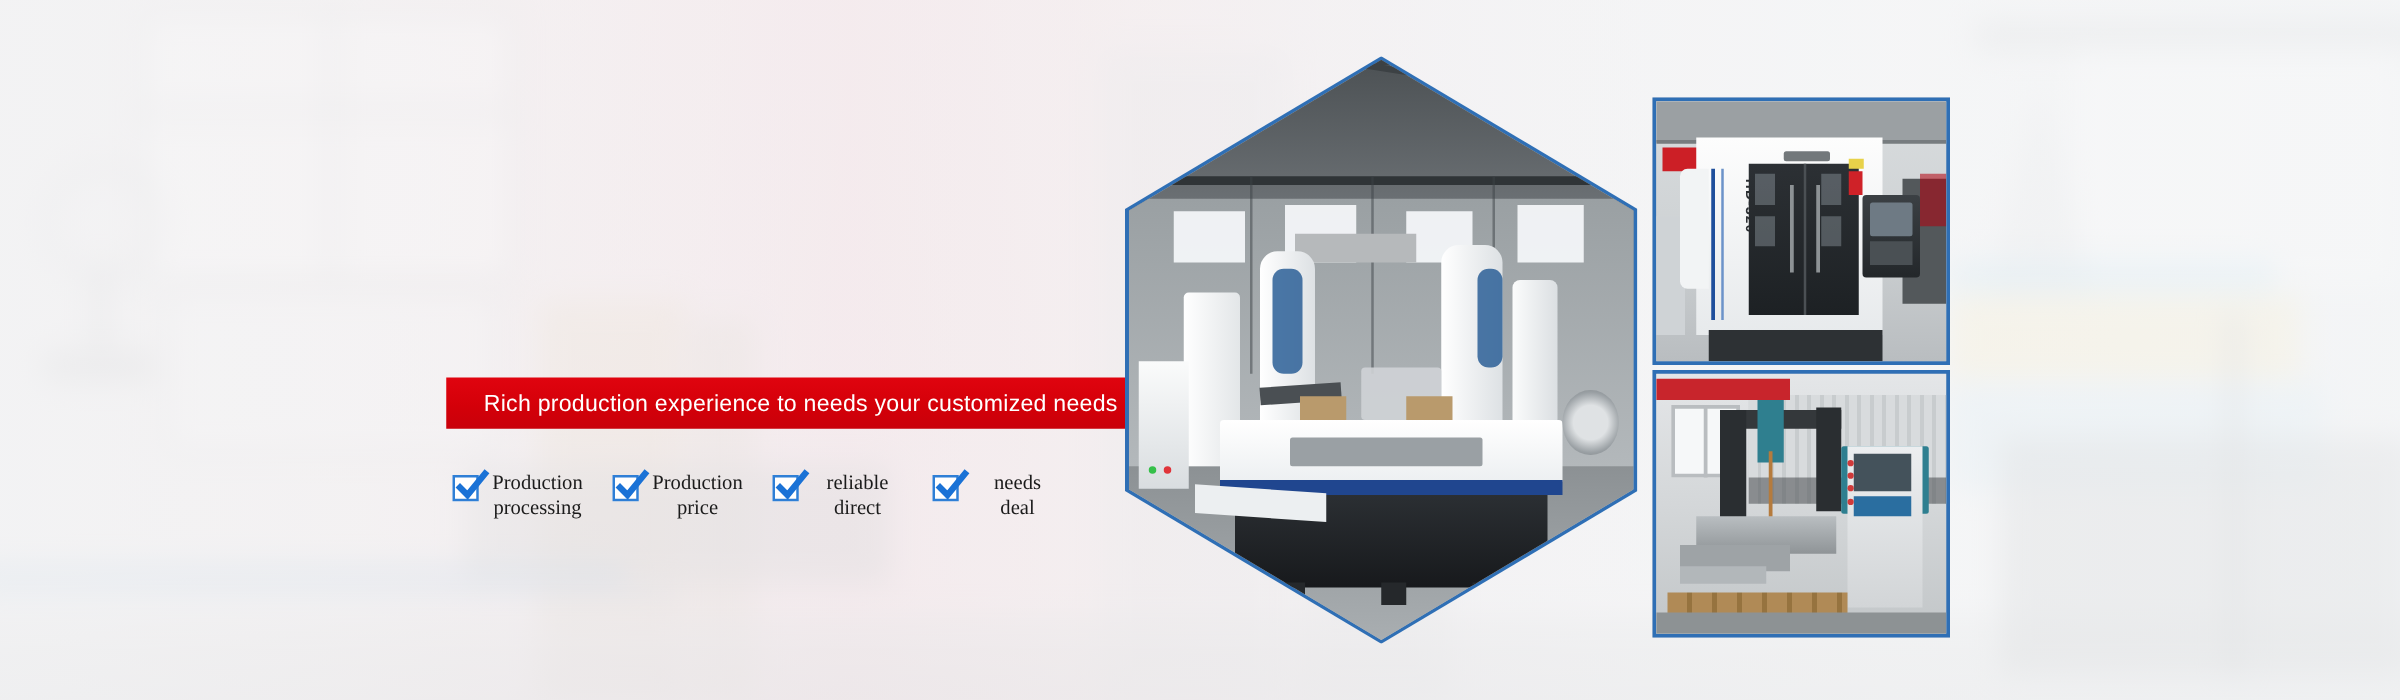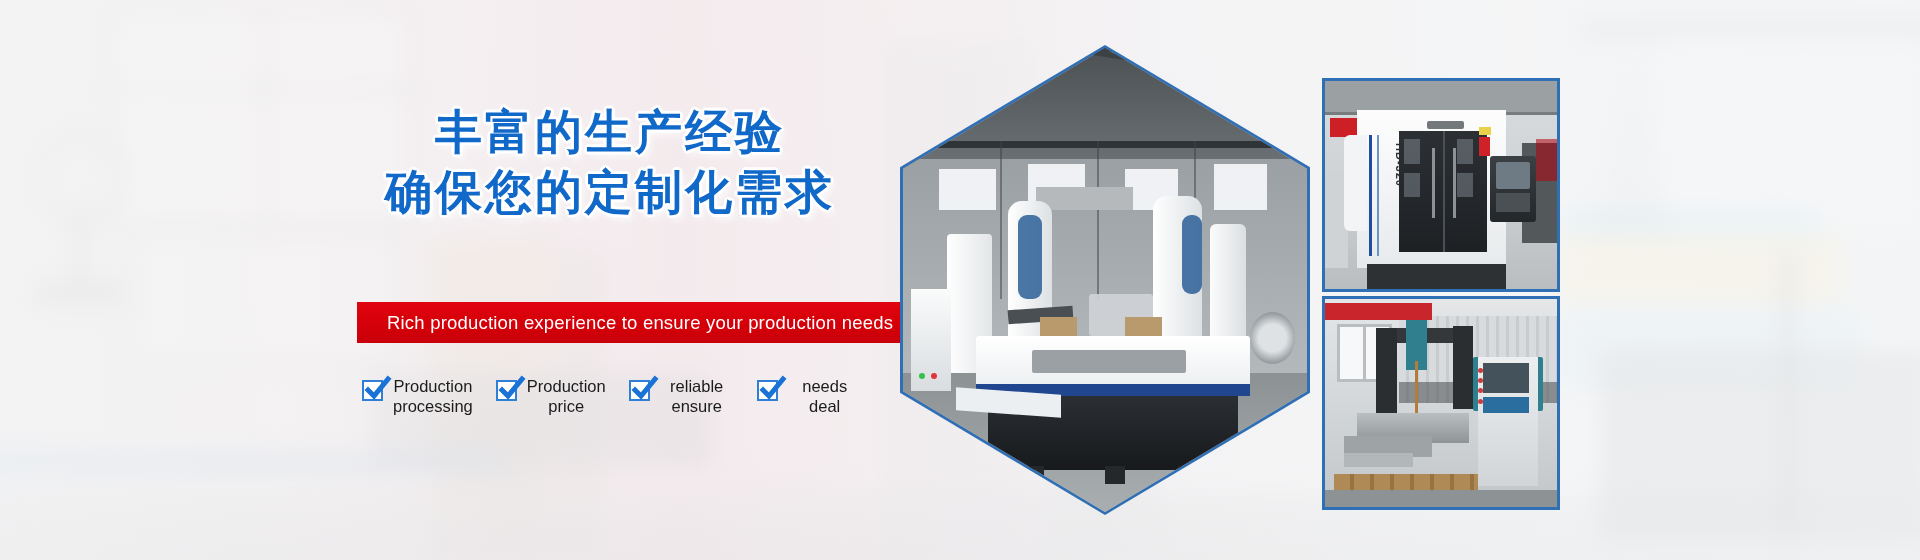--- a/index.html
+++ b/index.html
@@ -92,21 +92,21 @@
     padding-left:30px; white-space:nowrap;
   }
 
   
   .features { position:absolute; left:362px; top:376px; display:flex; align-items:flex-start; }
   .feat { display:flex; align-items:flex-start; margin-right:23px; }
   .cbox { position:relative; width:21px; height:21px; flex:0 0 21px;
           border:2px solid #2f7fd6; background:#ffffff; margin-top:4px; }
   .cbox svg { position:absolute; left:-2px; top:-8px; }
   .feat-label { margin-left:10px; font-size:16.5px; line-height:20px; color:#1b1b1b;
-                text-align:center; white-space:pre-line; min-width:74px; }
+                text-align:center; white-space:pre-line; min-width:74px;font-family:Liberation Serif, serif; }
 
   
   .hexwrap { position:absolute; left:900px; top:45px; width:410px; height:470px; }
   .hex {
     position:absolute; inset:0;
     clip-path:polygon(50% 0%, 100% 26%, 100% 74%, 50% 100%, 0% 74%, 0% 26%);
     background:#2f6fb5;
   }
   .hex-inner {
     position:absolute; inset:3px;
@@ -243,27 +243,23 @@
     <div class="bg-shape r-tri"></div>
     <div class="bg-shape r-cyan"></div>
     <div class="bg-shape r-yellow"></div>
     <div class="bg-shape r-cyan2"></div>
     <div class="bg-shape r-dark"></div>
     <div class="bg-shape r-pole"></div>
 
     <div class="bg-veil"></div>
   </div>
 
-  <div class="headline">
-    <div class="line line1">丰富的生产经验</div>
-    <div class="line line2">确保您的定制化需求</div>
-  </div>
 
   <div class="redbar">
-    <span class="redbar-text">Rich production experience to ensure your production needs</span>
+    <span class="redbar-text">Rich production experience to needs your customized needs</span>
   </div>
 
   <div class="features">
 
     <div class="feat">
       <span class="cbox">
         <svg width="30" height="30" viewBox="0 0 30 30" aria-hidden="true">
           <path d="M6 16 L12 22 L26 5" fill="none" stroke="#1a72d6" stroke-width="5" stroke-linecap="square"></path>
         </svg>
       </span>
@@ -281,21 +277,21 @@
 price</span>
     </div>
 
     <div class="feat">
       <span class="cbox">
         <svg width="30" height="30" viewBox="0 0 30 30" aria-hidden="true">
           <path d="M6 16 L12 22 L26 5" fill="none" stroke="#1a72d6" stroke-width="5" stroke-linecap="square"></path>
         </svg>
       </span>
       <span class="feat-label">reliable
-ensure</span>
+direct</span>
     </div>
 
     <div class="feat">
       <span class="cbox">
         <svg width="30" height="30" viewBox="0 0 30 30" aria-hidden="true">
           <path d="M6 16 L12 22 L26 5" fill="none" stroke="#1a72d6" stroke-width="5" stroke-linecap="square"></path>
         </svg>
       </span>
       <span class="feat-label">needs
 deal</span>

